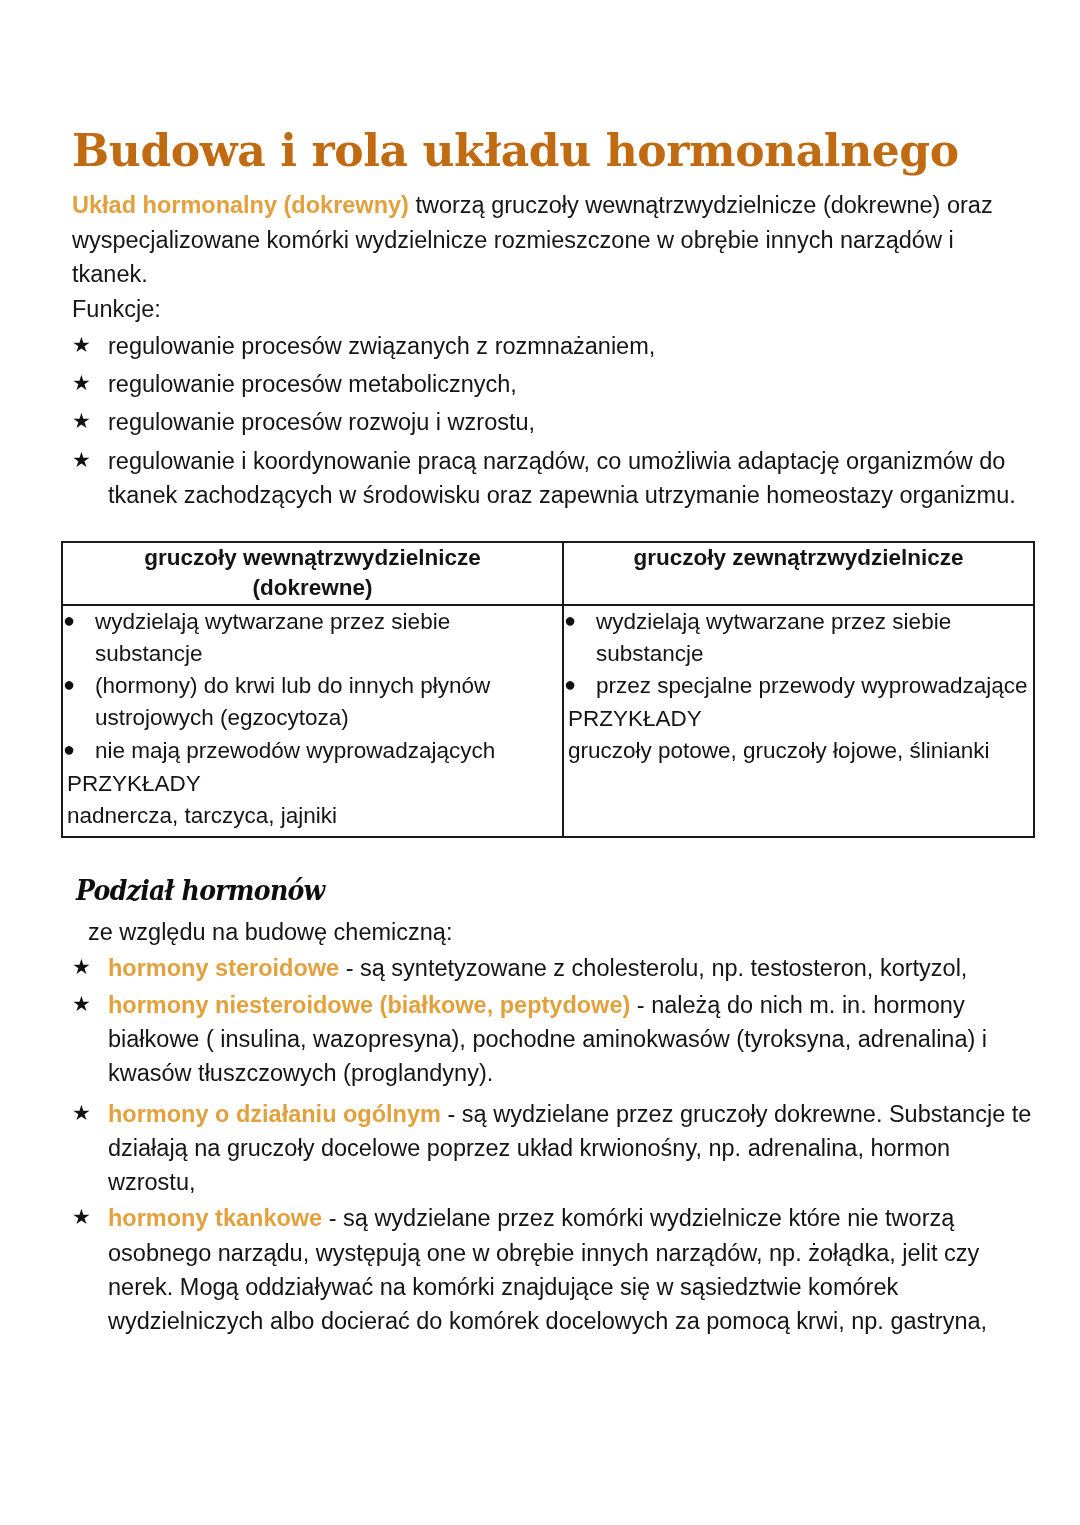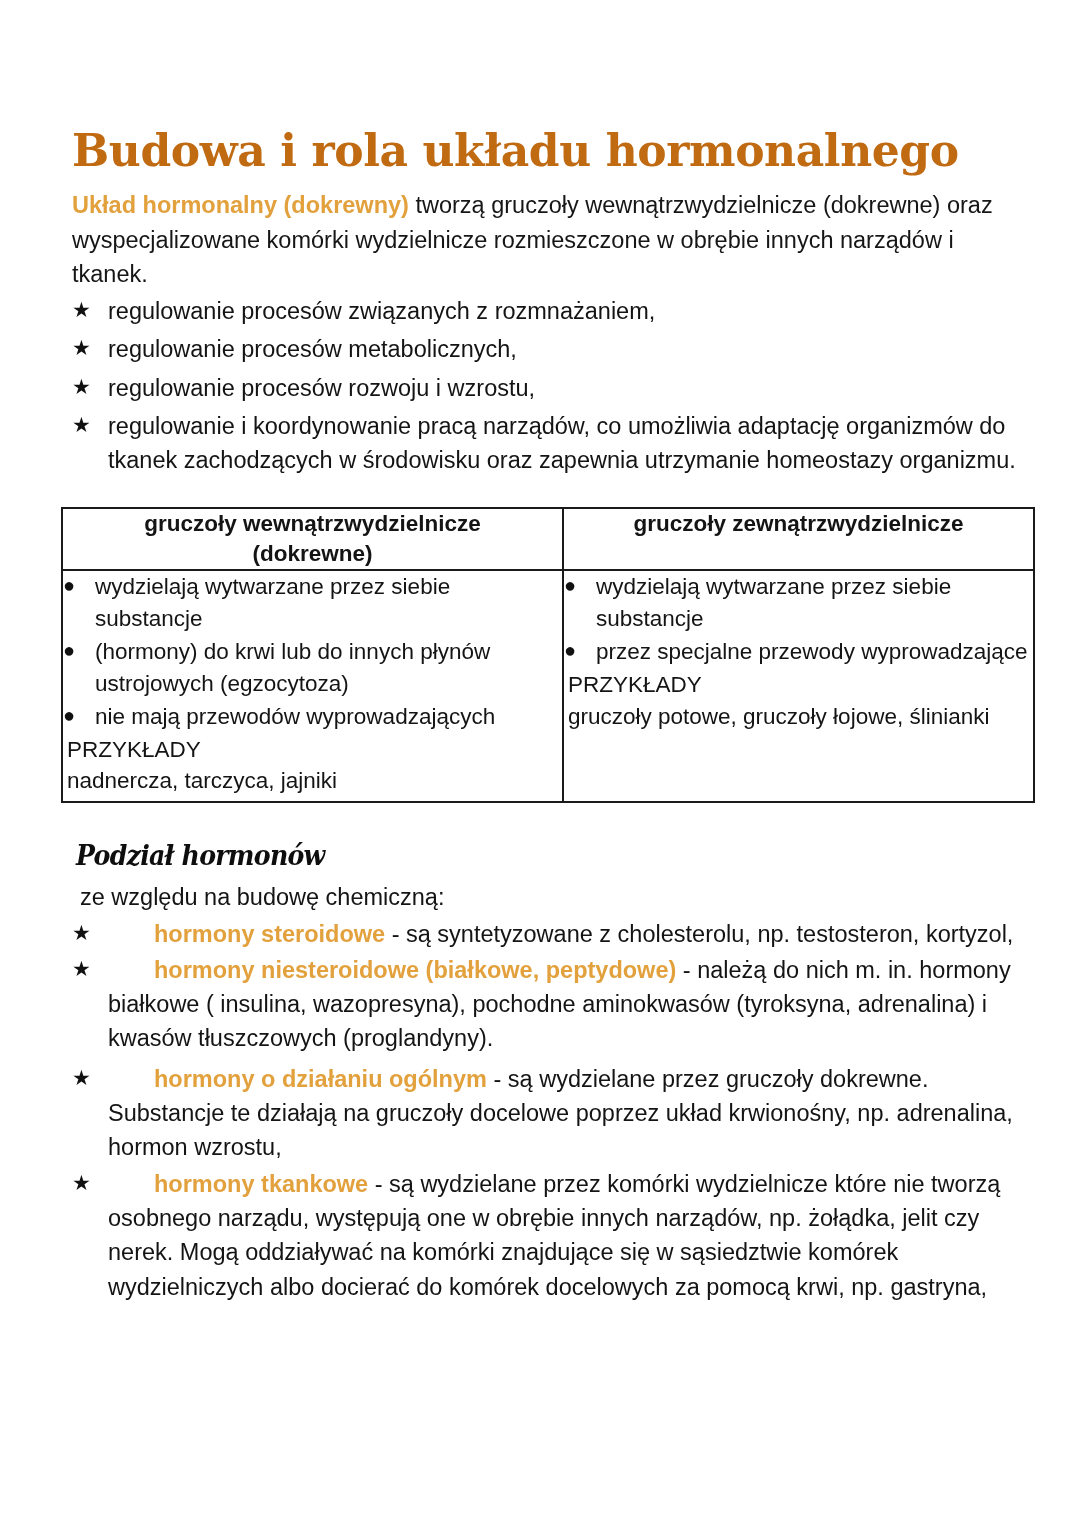--- a/index.html
+++ b/index.html
@@ -150,38 +150,39 @@
     letter-spacing: -0.8px;
     color: #0e0e0e;
     margin: 36px 0 8px 4px;
     transform: scaleX(0.90);
     transform-origin: left center;
   }
 
   .lead-line {
     font-size: 23.5px;
     line-height: 1.48;
-    margin: 0 0 2px 8px;
+    margin: 0 0 2px 16px;
   }
 
   .star-list-2 { margin-top: 2px; margin-bottom: 6px; }
   .star-list-2 .star-item { margin-bottom: 2px; }
 
-  .term { color: #E2A13C; font-weight: bold; margin-left: 46px; }
+  .term { color: #E2A13C; font-weight: bold; }
 </style>
 </head>
 <body>
 
 <div class="page">
   <div class="content">
 
     <h1 class="doc-title">Budowa i rola układu hormonalnego</h1>
 
     <p class="intro"><span class="hl">Układ hormonalny (dokrewny)</span><span> tworzą gruczoły wewnątrzwydzielnicze (dokrewne) oraz wyspecjalizowane komórki wydzielnicze rozmieszczone w obrębie innych narządów i tkanek.</span></p>
 
+    <p class="funkcje-label">Funkcje:</p>
 
     <ul class="star-list">
       <li class="star-item">
         <span class="star-glyph">★</span>
         <span class="star-text">regulowanie procesów związanych z rozmnażaniem,</span>
       </li>
       <li class="star-item">
         <span class="star-glyph">★</span>
         <span class="star-text">regulowanie procesów metabolicznych,</span>
       </li>

